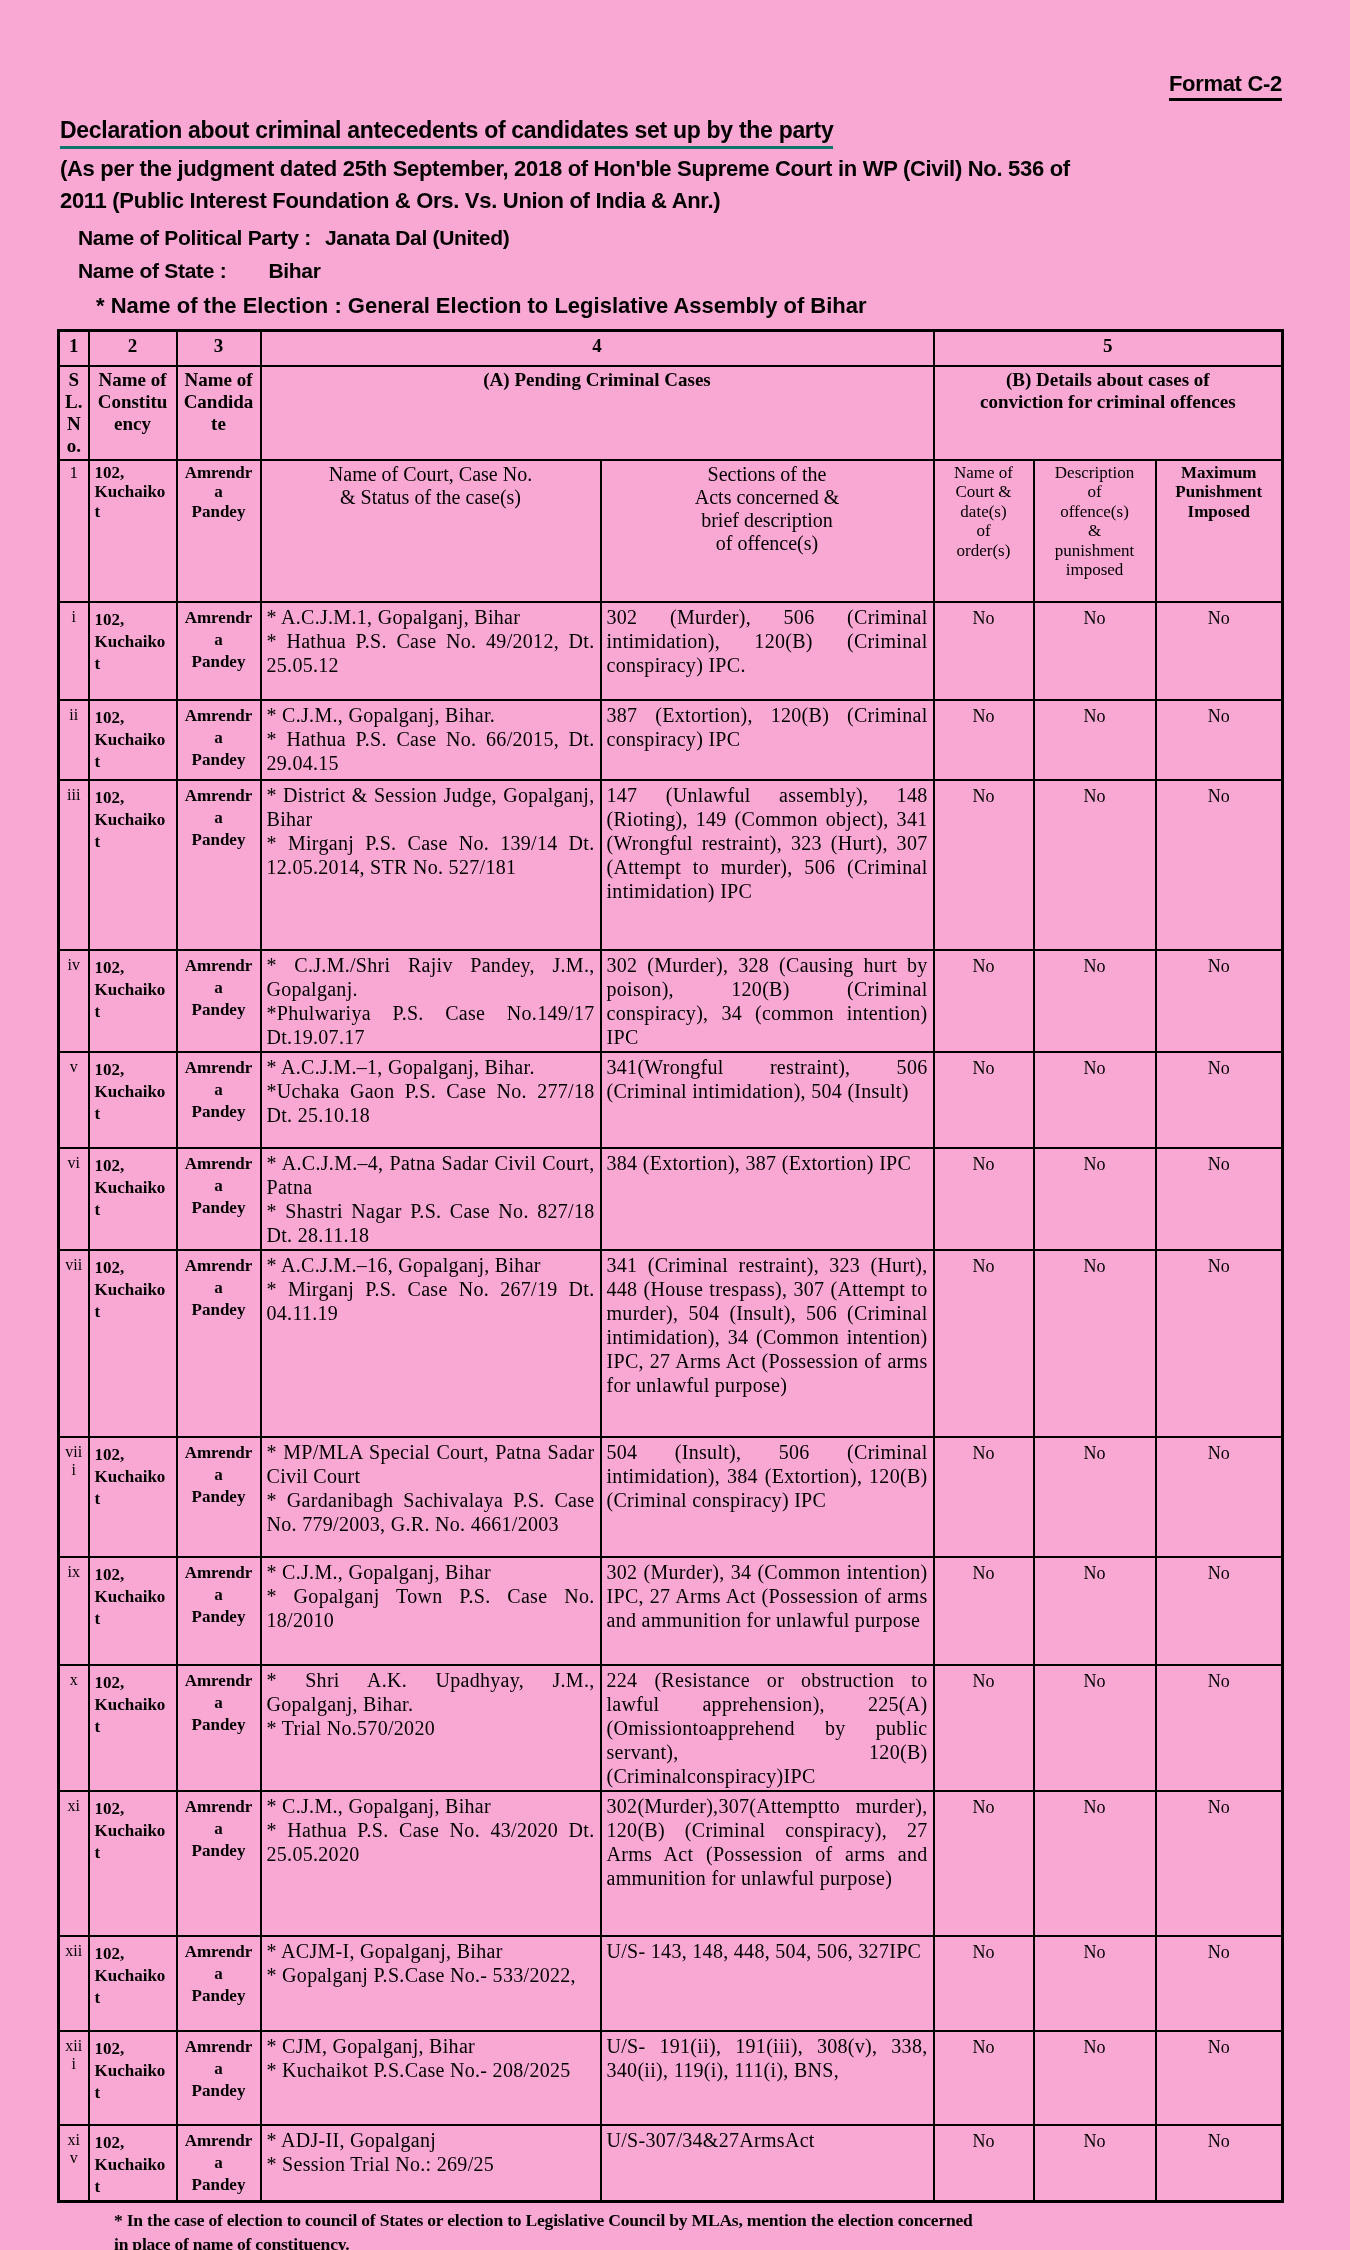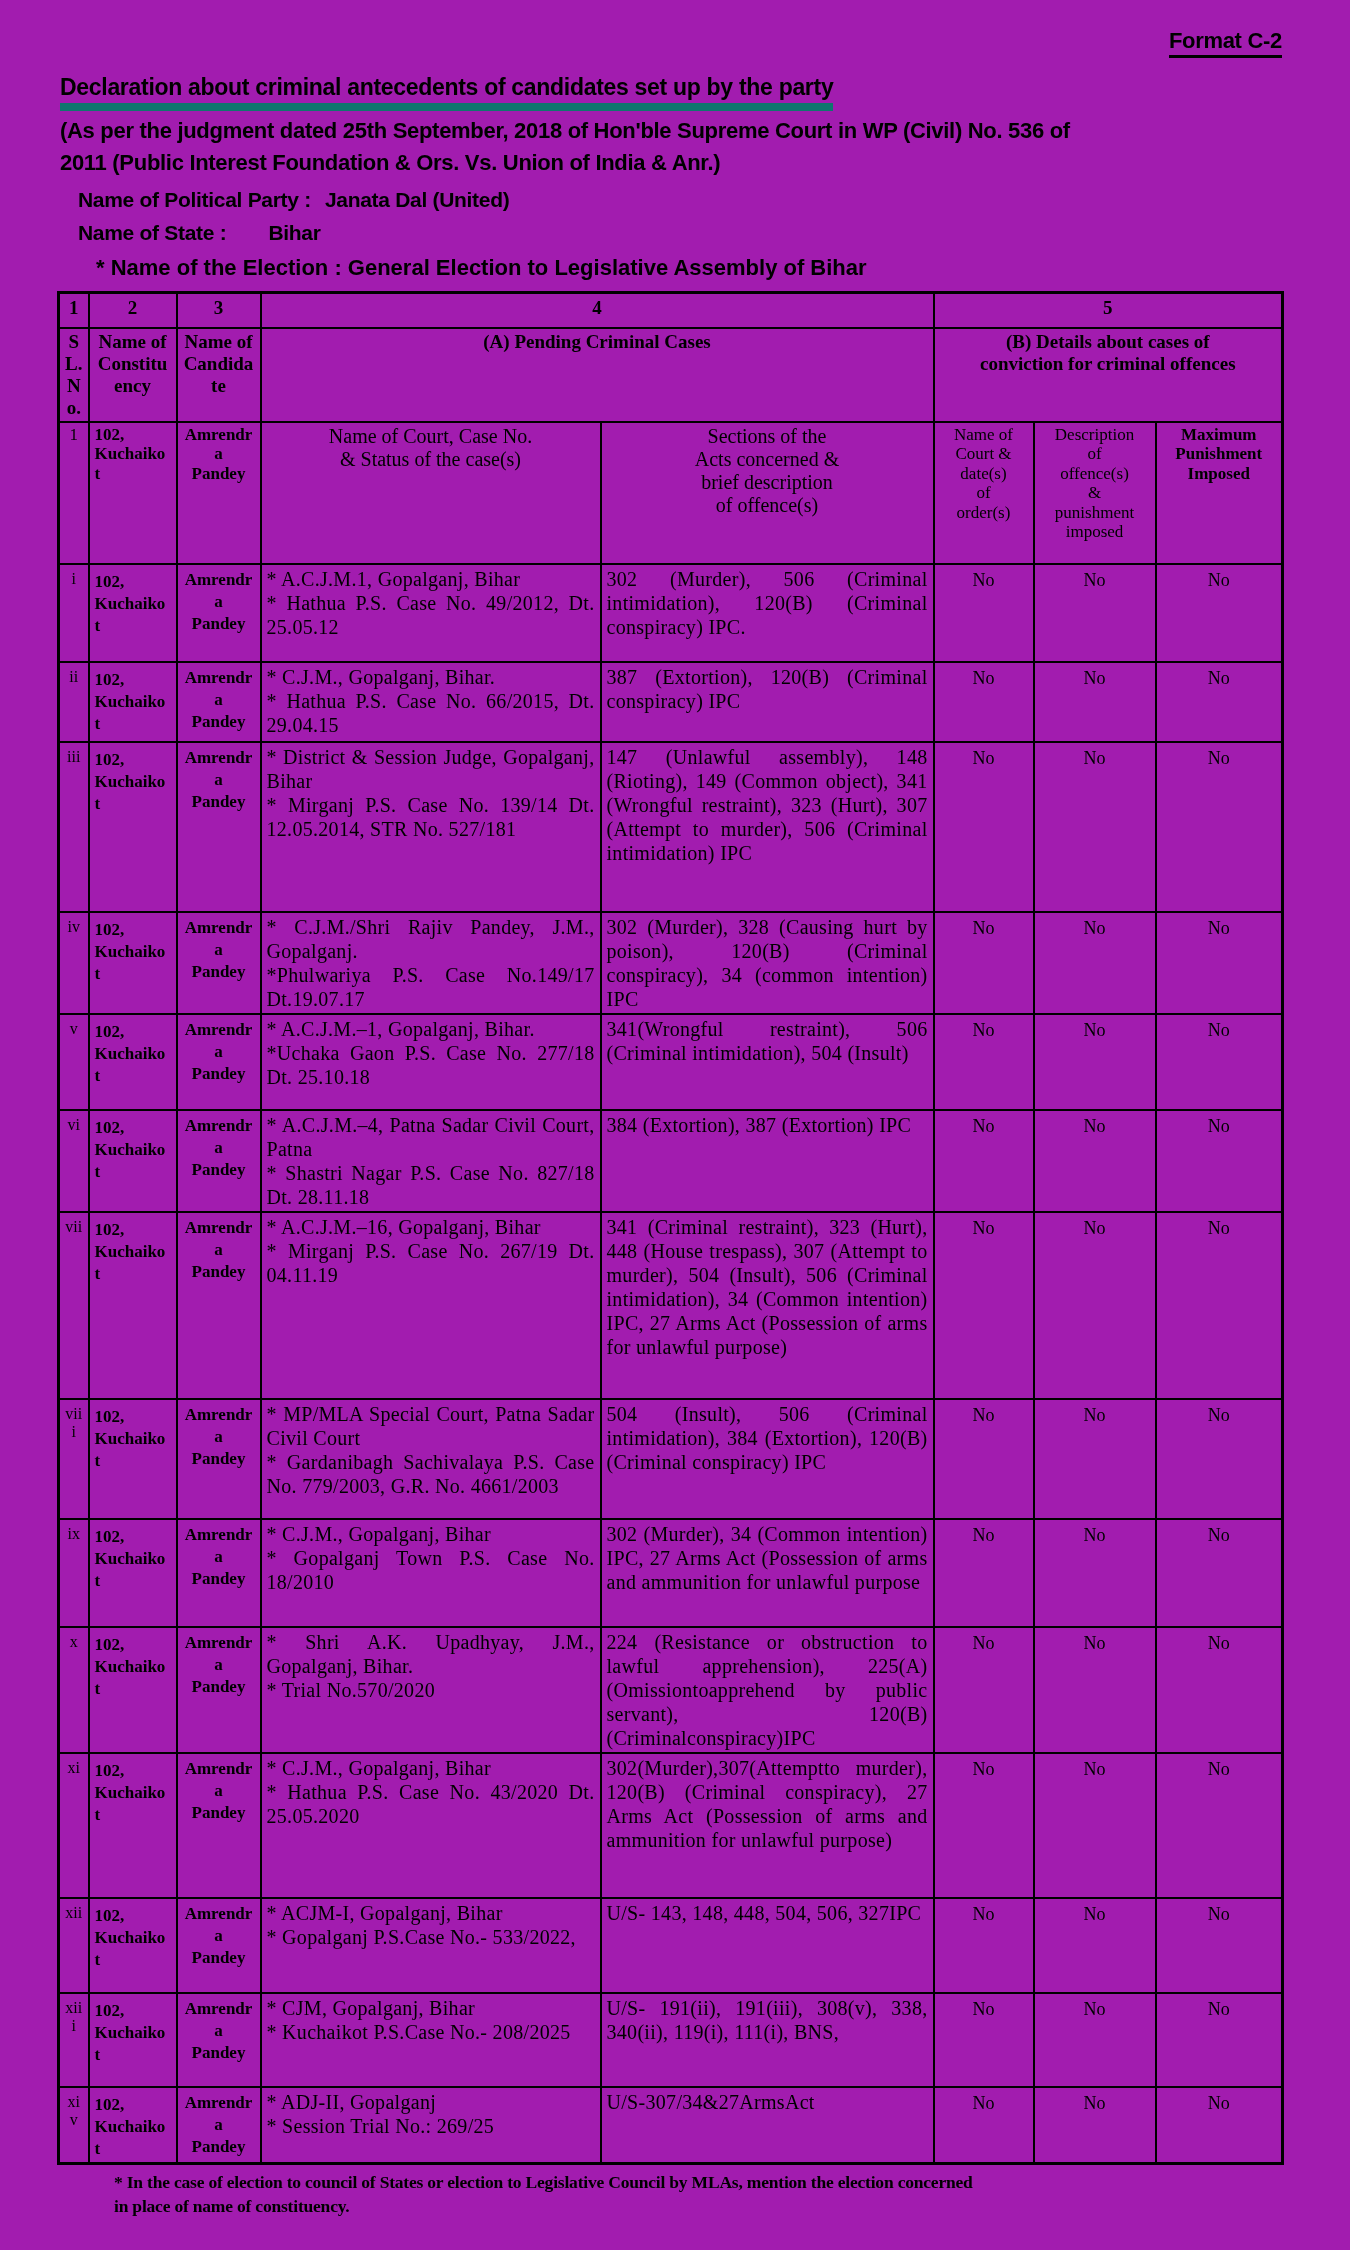--- a/index.html
+++ b/index.html
@@ -1,24 +1,24 @@
 <!DOCTYPE html>
 <html><head>
 <meta charset="utf-8">
 <style>
   html,body{margin:0;padding:0;background:#fff;}
-  .page{width:1350px;height:2250px;background:#a21caf;color:#000;box-sizing:border-box;
-        padding-top:28px;position:relative;overflow:hidden;
+  .page{width:1350px;height:2250px;background:#f9a8d4;color:#000;box-sizing:border-box;
+        padding-top:71px;position:relative;overflow:hidden;
         font-family:"Liberation Serif","DejaVu Serif",serif;}
   
   .hdr{font-family:"Liberation Sans","DejaVu Sans",sans-serif;font-weight:bold;letter-spacing:-0.3px;}
   .format-line{text-align:right;padding-right:68px;font-size:22px;}
   .format-line span{display:inline-block;border-bottom:3px solid #000;padding-bottom:1px;}
   .doc-title{margin:16px 0 4px 60px;font-size:23px;}
-  .doc-title span{display:inline-block;border-bottom:8px solid #0f766e;padding-bottom:2px;}
+  .doc-title span{display:inline-block;border-bottom:3px solid #0f766e;padding-bottom:2px;}
   .doc-subtitle{margin:4px 60px 0 60px;font-size:22px;line-height:1.45;white-space:pre-line;text-align:left;}
   .party-line{margin:9px 0 0 78px;font-size:21px;}
   .party-line .val{margin-left:14px;}
   .election-line{margin:10px 0 0 96px;font-size:22px;letter-spacing:0;}
   .state-line{margin:9px 0 0 78px;font-size:21px;}
   .state-line .val{margin-left:42px;}
   
   table.decl{border-collapse:collapse;table-layout:fixed;width:1224px;margin:10px 0 0 57px;
              border:3px solid #000;}
   .decl th,.decl td{border:2px solid #000;vertical-align:top;padding:2px 5px;box-sizing:border-box;

